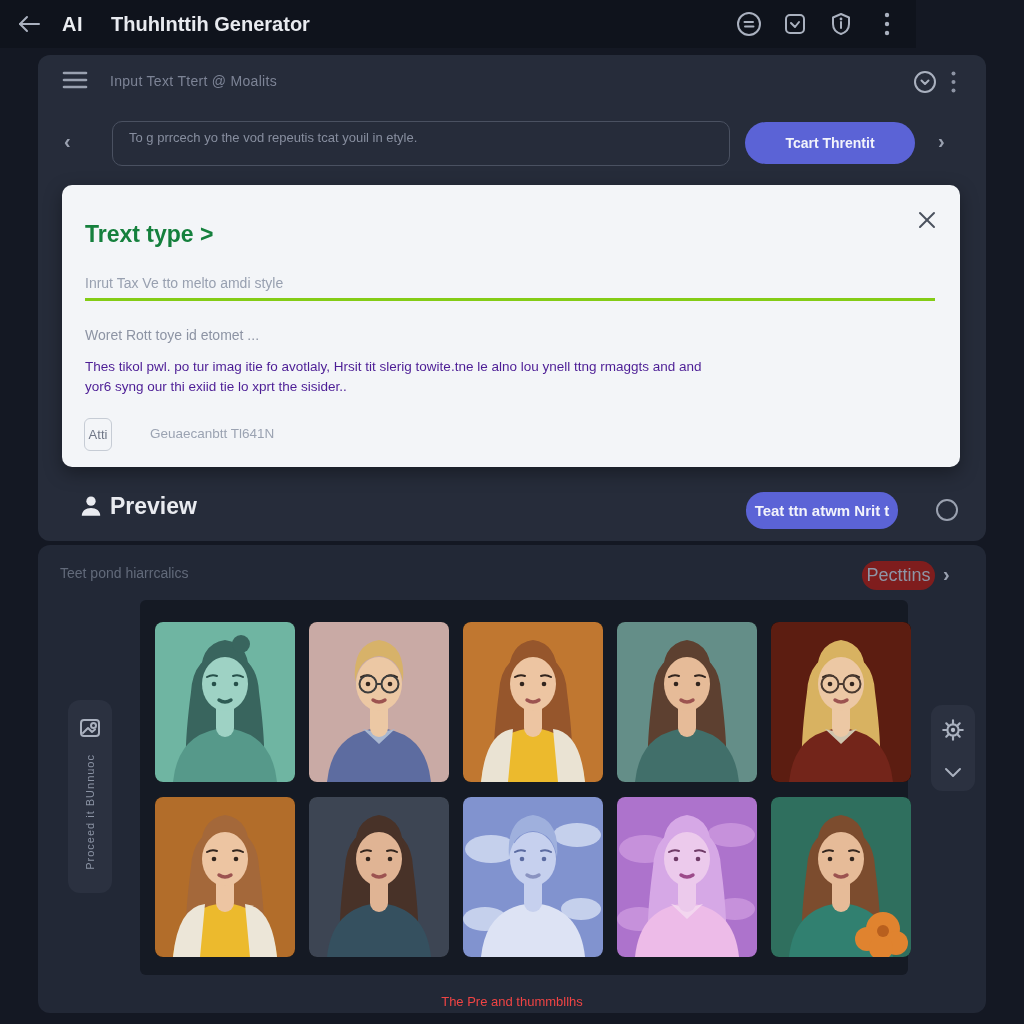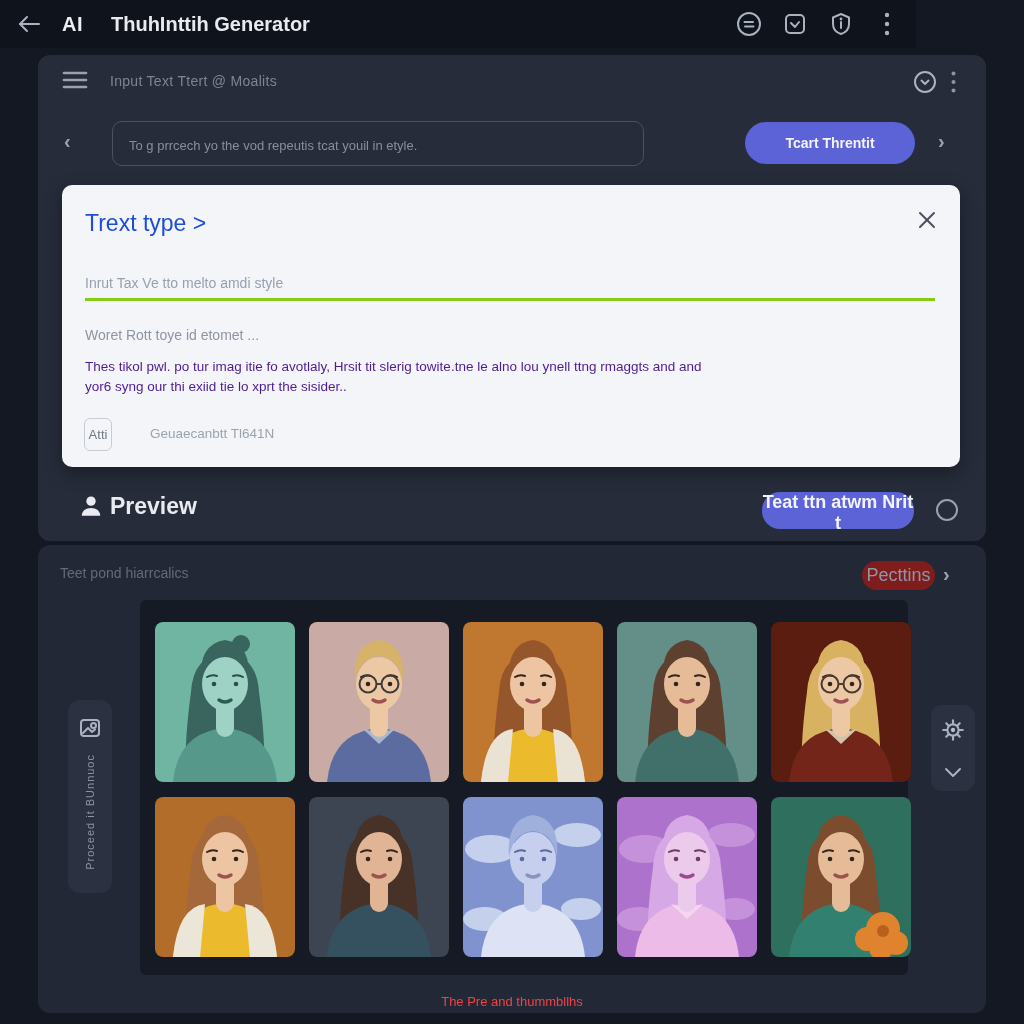--- a/index.html
+++ b/index.html
@@ -22,49 +22,49 @@
                  background:#262c3a; border-radius:12px; }
   .hamburger { position:absolute; left:24px; top:15px; width:26px; height:20px; cursor:pointer; }
   .section-header { position:absolute; left:72px; top:18px; font-size:14px; color:#7d8496; letter-spacing:.3px; }
   .hdr-icon-circle { position:absolute; left:873px; top:13px; width:28px; height:28px; }
   .hdr-icon-kebab  { position:absolute; left:905px; top:13px; width:20px; height:28px; display:flex; align-items:center; justify-content:center; }
 
   .chev { color:#9aa1b0; font-size:20px; font-weight:bold; }
   .chev-left-input  { position:absolute; left:26px; top:75px; cursor:pointer; }
   .chev-right-input { position:absolute; left:900px; top:75px; cursor:pointer; }
 
-  .prompt-box { position:absolute; left:74px; top:66px; width:532px; height:45px;
-                border:1.5px solid #4a5161; border-radius:10px; padding:16px 16px; cursor:text; }
+  .prompt-box { position:absolute; left:74px; top:66px; width:618px; height:45px;
+                border:1.5px solid #4a5161; border-radius:10px; padding:8px 16px; cursor:text; }
   .prompt-box .ph { color:#878e9f; font-size:13px; line-height:16px; }
 
   .btn-primary { position:absolute; background:#5b63d6; color:#f2f3fb; border:none; border-radius:21px;
                  font-size:14px; font-weight:bold; font-family:"Liberation Sans", sans-serif; cursor:pointer; }
   .btn-generate { left:707px; top:67px; width:170px; height:42px; }
 
   
   .modal { position:absolute; left:62px; top:185px; width:898px; height:282px; background:#f3f5f8;
            border-radius:10px; box-shadow:0 6px 18px rgba(0,0,0,.35); }
-  .modal-title { position:absolute; left:23px; top:25px; font-size:23px; font-weight:normal; color:#1d4ed8; }
+  .modal-title { position:absolute; left:23px; top:36px; font-size:23px; font-weight:bold; color:#15803d; }
   .modal-close { position:absolute; right:20px; top:22px; width:26px; height:26px; display:flex;
                  align-items:center; justify-content:center; cursor:pointer; }
   .modal-input { position:absolute; left:23px; top:82px; width:850px; height:34px; border:none;
                  border-bottom:3px solid #84cc16; background:transparent; font-size:14px;
                  font-family:"Liberation Sans", sans-serif; color:#14532d; outline:none; }
   .modal-input::placeholder { color:#98a0b0; }
   .modal-hint { position:absolute; left:23px; top:142px; font-size:14px; color:#8d94a4; }
   .modal-body { position:absolute; left:23px; top:172px; width:690px; font-size:13.5px; color:#4c1d95; line-height:20px; }
   .btn-attach { position:absolute; left:22px; top:233px; width:28px; height:33px; border:1px solid #c6ccd5;
                 border-radius:6px; background:transparent; color:#707787; font-size:13px;
                 font-family:"Liberation Sans", sans-serif; cursor:pointer; }
   .modal-caption { position:absolute; left:88px; top:241px; font-size:13.5px; color:#9ba3b2; }
 
   
   .preview-icon { position:absolute; left:40px; top:438px; width:26px; height:26px; }
   .preview-title { position:absolute; left:72px; top:438px; font-size:23px; font-weight:bold; color:#e9ebf0; }
-  .btn-preview { left:724px; top:437px; width:152px; height:37px; border-radius:18px; font-size:18px; }
+  .btn-preview { left:708px; top:437px; width:152px; height:37px; border-radius:18px; font-size:15px; }
   .preview-circle { position:absolute; left:898px; top:444px; width:22px; height:22px; border:2px solid #9aa1af;
                     border-radius:50%; cursor:pointer; }
 
   
   .panel-lower { position:absolute; left:38px; top:545px; width:948px; height:468px;
                  background:#222836; border-radius:12px; }
   .gallery-header { position:absolute; left:22px; top:20px; font-size:14px; color:#626a7a; }
   .pill-filter { position:absolute; left:824px; top:16px; width:73px; height:29px; background:#7f1d1d;
                  border:none; border-radius:15px; color:#8e96a6; font-size:18px;
                  font-family:Liberation Sans, sans-serif; cursor:pointer; }

